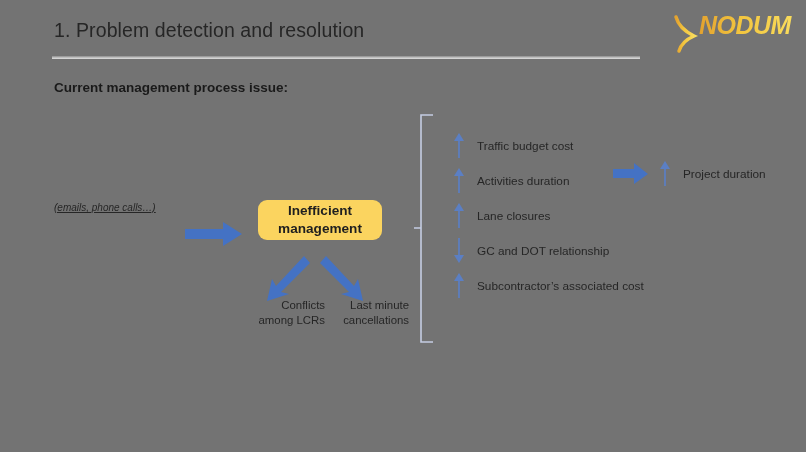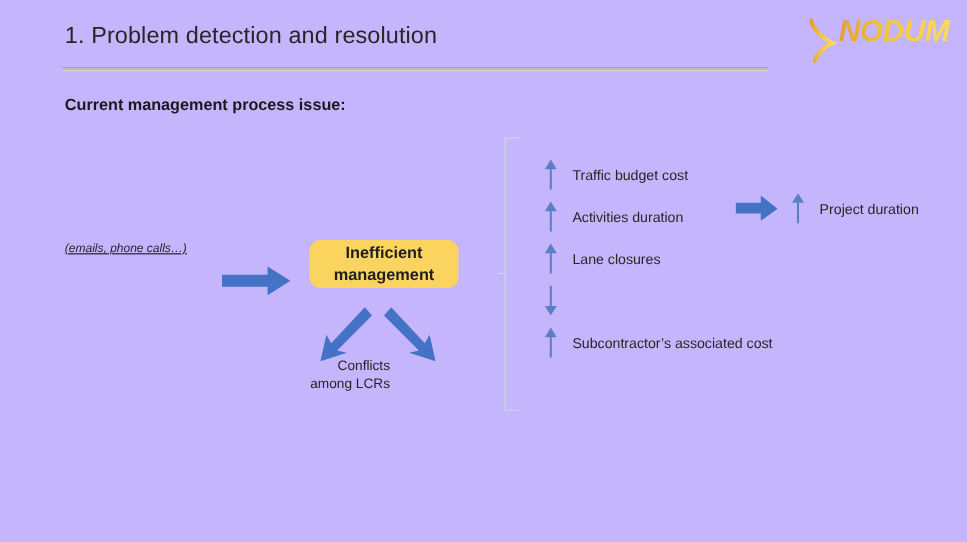--- a/index.html
+++ b/index.html
@@ -8,21 +8,21 @@
     background: #ffffff;
   }
   body {
     font-family: "Liberation Sans", sans-serif;
     -webkit-font-smoothing: antialiased;
   }
   #slide {
     position: relative;
     width: 806px;
     height: 452px;
-    background: #c4b5fd;
+    background: #737373;
     overflow: hidden;
   }
 
   
   #slide-title {
     position: absolute;
     left: 54px;
     top: 19px;
     font-size: 19.5px;
     color: #262626;
@@ -216,20 +216,24 @@
   <div class="diag-arrow" id="arrow-cancellations">
     <svg width="46" height="46" viewBox="0 0 46 46" xmlns="http://www.w3.org/2000/svg">
       <path d="M6 0 L0 7 L29 36 L21 38 L43 45 L38 23 L34 30 Z" fill="#4472C4"></path>
     </svg>
   </div>
 
   <div class="outcome-label" id="outcome-conflicts">
     <div>Conflicts</div>
     <div>among LCRs</div>
   </div>
+  <div class="outcome-label" id="outcome-cancellations">
+    <div>Last minute</div>
+    <div>cancellations</div>
+  </div>
 
   <div id="list-bracket">
     <svg width="22" height="229" viewBox="0 0 22 229" xmlns="http://www.w3.org/2000/svg">
       <path d="M20 1 L8 1 L8 114 L1 114 L8 114 L8 228 L20 228" fill="none" stroke="#C5CDE3" stroke-width="1.6"></path>
     </svg>
   </div>
 
   <div id="effects-list">
 
     <div class="effect-row">
@@ -262,20 +266,21 @@
       <span class="effect-label">Lane closures</span>
     </div>
 
     <div class="effect-row">
       <span class="trend-icon">
         <svg width="14" height="26" viewBox="0 0 14 26" xmlns="http://www.w3.org/2000/svg">
           <path d="M7 0 L7 21" stroke="#5B7FC4" stroke-width="1.7"></path>
           <path d="M7 25 L12 17 L2 17 Z" fill="#5B7FC4"></path>
         </svg>
       </span>
+      <span class="effect-label">GC and DOT relationship</span>
     </div>
 
 
     <div class="effect-row">
       <span class="trend-icon">
         <svg width="14" height="26" viewBox="0 0 14 26" xmlns="http://www.w3.org/2000/svg">
           <path d="M7 25 L7 4" stroke="#5B7FC4" stroke-width="1.7"></path>
           <path d="M7 0 L12 8 L2 8 Z" fill="#5B7FC4"></path>
         </svg>
       </span>

